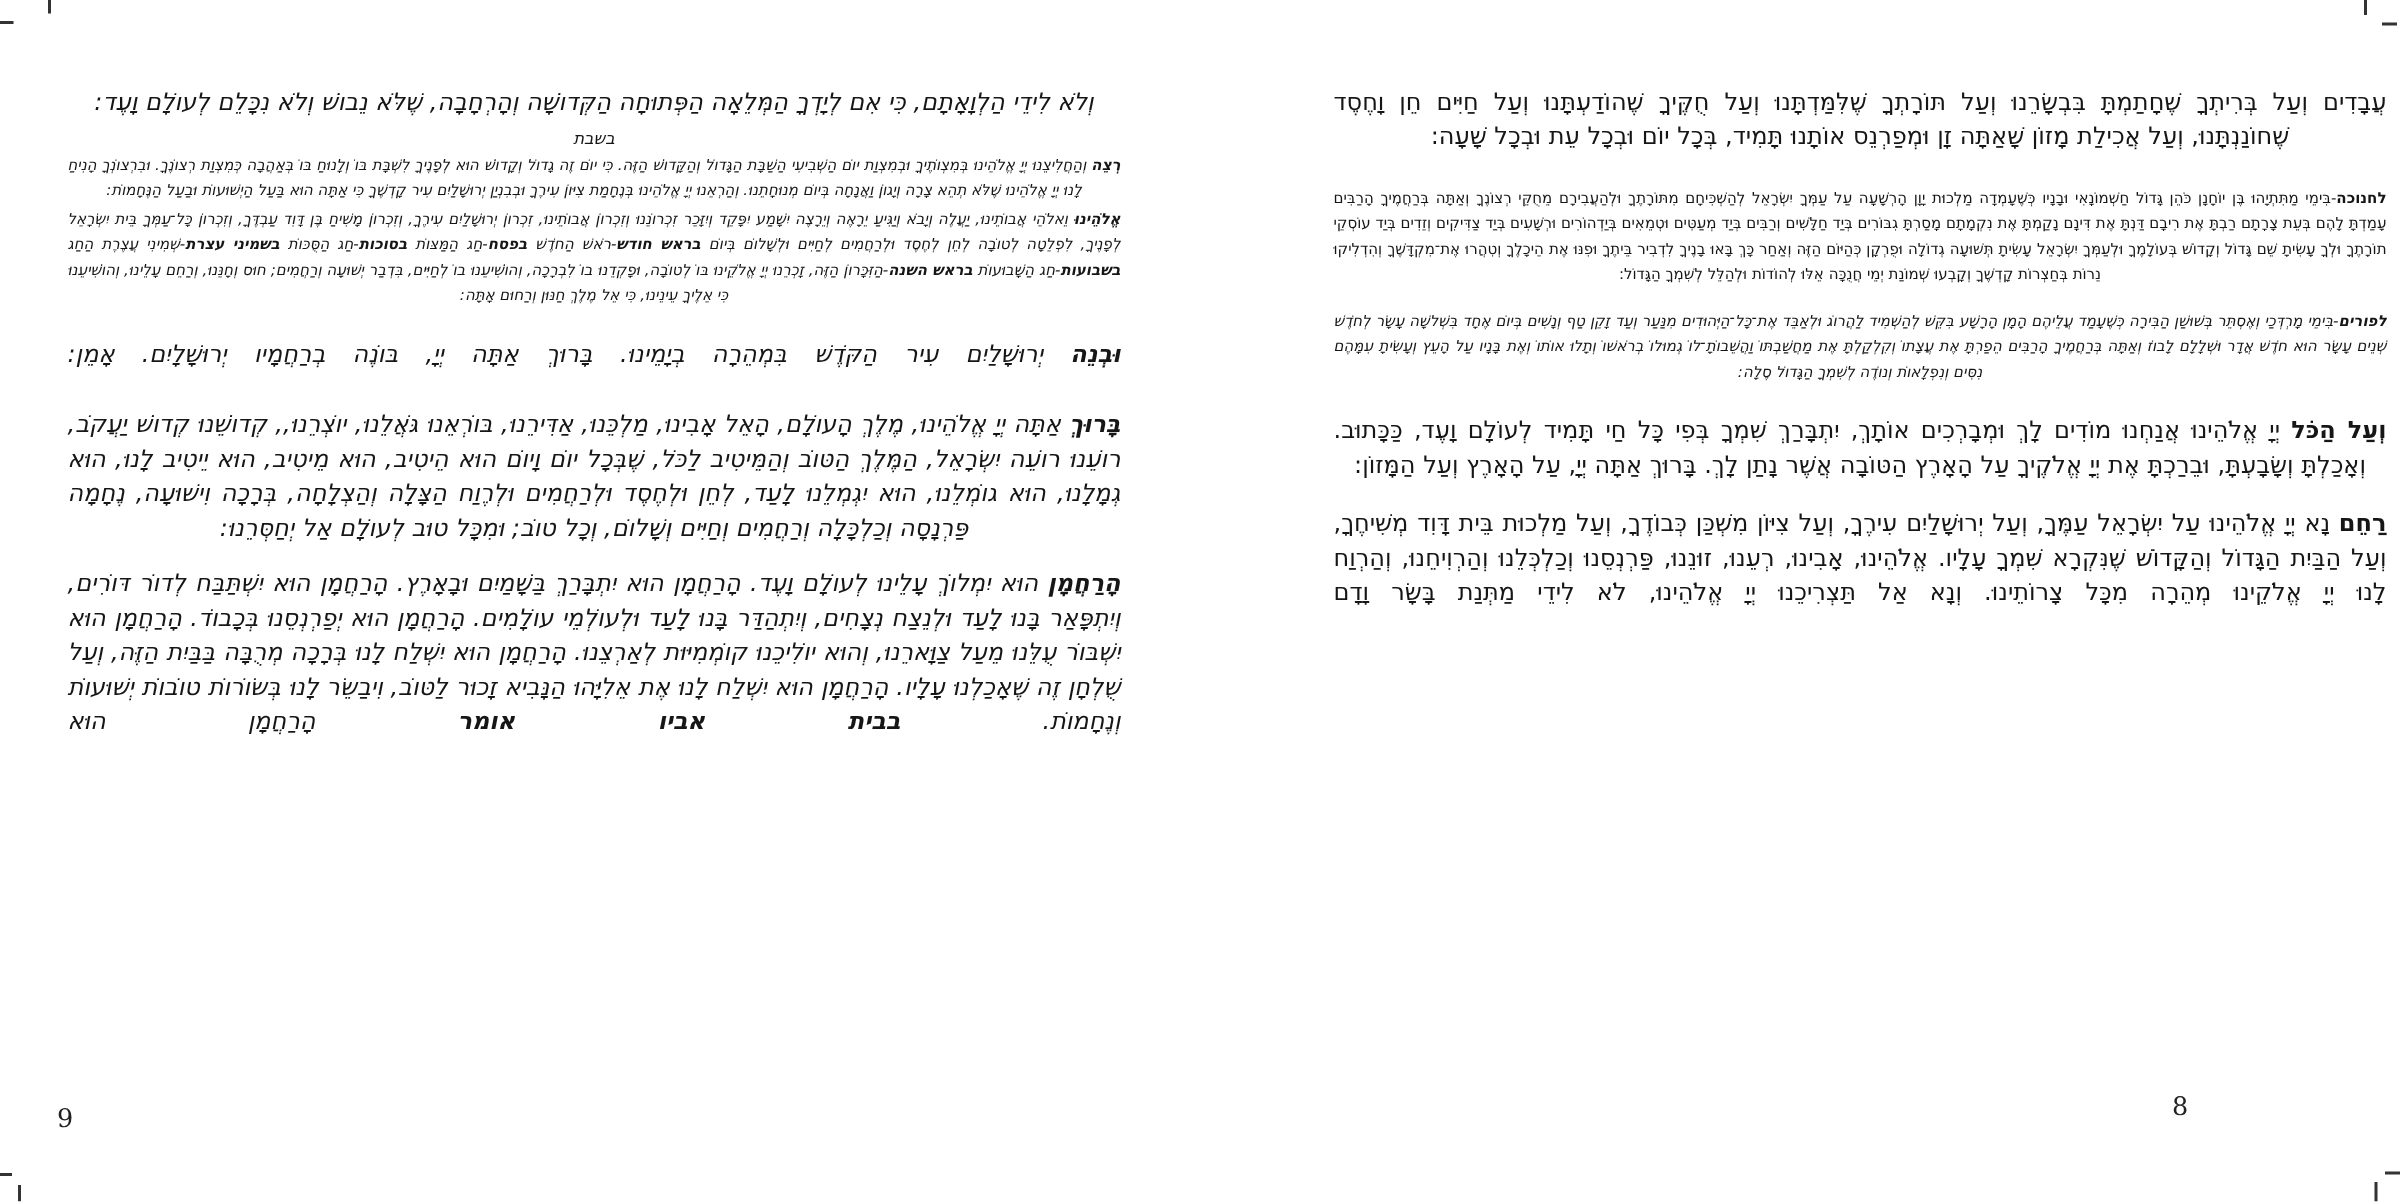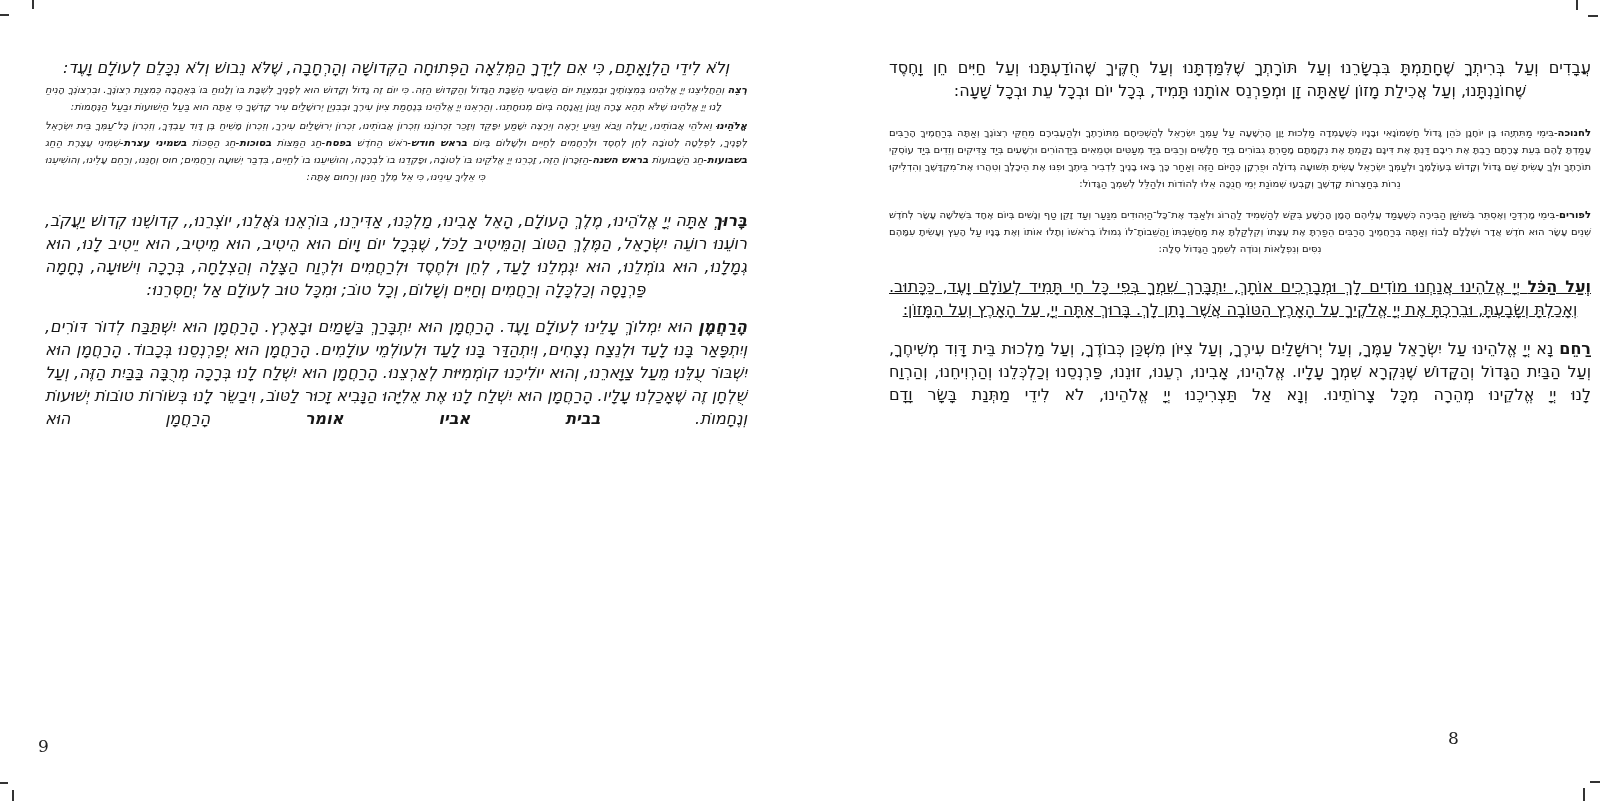--- a/index.html
+++ b/index.html
@@ -30,22 +30,22 @@
 
   .heading-xs {
     font-size: 11px;
     line-height: 15px;
     text-align: center;
   }
 
   
   #p-alhanisim   { margin-top: 18px; }
   #p-chanukah    { margin-top: 22px; }
-  #p-purim       { margin-top: 14px; }
-  #p-vealhakol   { margin-top: 18px; text-decoration: underline; }
+  #p-purim       { margin-top: 14px; font-style: italic; }
+  #p-vealhakol   { margin-top: 18px; }
   #p-rachem      { margin-top: 16px; }
 
   #h-beshabbat   { margin-top: 6px; }
   #p-retzei      { margin-top: 2px; }
   #h-roshchodesh { margin-top: 8px; }
   #p-yaaleh      { margin-top: 2px; }
   #p-uvnei       { margin-top: 18px; }
   #p-baruch      { margin-top: 24px; }
   #p-harachaman  { margin-top: 14px; }
 
@@ -85,22 +85,24 @@
   <div class="page-col" id="right-col">
     <div class="para lg last-center" id="p-avadim"><span>עֲבָדִים וְעַל בְּרִיתְךָ שֶׁחָתַמְתָּ בִּבְשָׂרֵנוּ וְעַל תּוֹרָתְךָ שֶׁלִּמַּדְתָּנוּ וְעַל חֻקֶּיךָ שֶׁהוֹדַעְתָּנוּ וְעַל חַיִּים חֵן וָחֶסֶד שֶׁחוֹנַנְתָּנוּ, וְעַל אֲכִילַת מָזוֹן שָׁאַתָּה זָן וּמְפַרְנֵס אוֹתָנוּ תָּמִיד, בְּכָל יוֹם וּבְכָל עֵת וּבְכָל שָׁעָה:</span></div>
     <div class="para sm last-center" id="p-chanukah"><b>לחנוכה</b><span>-בִּימֵי מַתִּתְיָהוּ בֶּן יוֹחָנָן כֹּהֵן גָּדוֹל חַשְׁמוֹנָאִי וּבָנָיו כְּשֶׁעָמְדָה מַלְכוּת יָוָן הָרְשָׁעָה עַל עַמְּךָ יִשְׂרָאֵל לְהַשְׁכִּיחָם מִתּוֹרָתֶךָ וּלְהַעֲבִירָם מֵחֻקֵּי רְצוֹנֶךָ וְאַתָּה בְּרַחֲמֶיךָ הָרַבִּים עָמַדְתָּ לָהֶם בְּעֵת צָרָתָם רַבְתָּ אֶת רִיבָם דַּנְתָּ אֶת דִּינָם נָקַמְתָּ אֶת נִקְמָתָם מָסַרְתָּ גִבּוֹרִים בְּיַד חַלָּשִׁים וְרַבִּים בְּיַד מְעַטִּים וּטְמֵאִים בְּיַדְהוֹרִים וּרְשָׁעִים בְּיַד צַדִּיקִים וְזֵדִים בְּיַד עוֹסְקֵי תוֹרָתֶךָ וּלְךָ עָשִׂיתָ שֵׁם גָּדוֹל וְקָדוֹשׁ בְּעוֹלָמֶךָ וּלְעַמְּךָ יִשְׂרָאֵל עָשִׂיתָ תְּשׁוּעָה גְדוֹלָה וּפֻרְקָן כְּהַיּוֹם הַזֶּה וְאַחַר כָּךְ בָּאוּ בָנֶיךָ לִדְבִיר בֵּיתֶךָ וּפִנּוּ אֶת הֵיכָלֶךָ וְטִהֲרוּ אֶת־מִקְדָּשֶׁךָ וְהִדְלִיקוּ נֵרוֹת בְּחַצְרוֹת קָדְשֶׁךָ וְקָבְעוּ שְׁמוֹנַת יְמֵי חֲנֻכָּה אֵלּוּ לְהוֹדוֹת וּלְהַלֵּל לְשִׁמְךָ הַגָּדוֹל:</span></div>
     <div class="para sm last-center" id="p-purim"><b>לפורים</b><span>-בִּימֵי מָרְדְּכַי וְאֶסְתֵּר בְּשׁוּשַׁן הַבִּירָה כְּשֶׁעָמַד עֲלֵיהֶם הָמָן הָרָשָׁע בִּקֵּשׁ לְהַשְׁמִיד לַהֲרוֹג וּלְאַבֵּד אֶת־כָּל־הַיְּהוּדִים מִנַּעַר וְעַד זָקֵן טַף וְנָשִׁים בְּיוֹם אֶחָד בִּשְׁלשָׁה עָשָׂר לְחֹדֶשׁ שְׁנֵים עָשָׂר הוּא חֹדֶשׁ אֲדָר וּשְׁלָלָם לָבוֹז וְאַתָּה בְּרַחֲמֶיךָ הָרַבִּים הֵפַרְתָּ אֶת עֲצָתוֹ וְקִלְקַלְתָּ אֶת מַחֲשַׁבְתּוֹ וַהֲשֵׁבוֹתָ־לוֹ גְמוּלוֹ בְרֹאשׁוֹ וְתָלוּ אוֹתוֹ וְאֶת בָּנָיו עַל הָעֵץ וְעָשִׂיתָ עִמָּהֶם נִסִּים וְנִפְלָאוֹת וְנוֹדֶה לְשִׁמְךָ הַגָּדוֹל סֶלָה:</span></div>
     <div class="para lg last-center" id="p-vealhakol"><b>וְעַל הַכֹּל</b><span> יְיָ אֱלֹהֵינוּ אֲנַחְנוּ מוֹדִים לָךְ וּמְבָרְכִים אוֹתָךְ, יִתְבָּרַךְ שִׁמְךָ בְּפִי כָּל חַי תָּמִיד לְעוֹלָם וָעֶד, כַּכָּתוּב. וְאָכַלְתָּ וְשָׂבָעְתָּ, וּבֵרַכְתָּ אֶת יְיָ אֱלֹקֶיךָ עַל הָאָרֶץ הַטּוֹבָה אֲשֶׁר נָתַן לָךְ. בָּרוּךְ אַתָּה יְיָ, עַל הָאָרֶץ וְעַל הַמָּזוֹן:</span></div>
     <div class="para lg last-justify" id="p-rachem"><b>רַחֵם</b><span> נָא יְיָ אֱלֹהֵינוּ עַל יִשְׂרָאֵל עַמֶּךָ, וְעַל יְרוּשָׁלַיִם עִירֶךָ, וְעַל צִיּוֹן מִשְׁכַּן כְּבוֹדֶךָ, וְעַל מַלְכוּת בֵּית דָּוִד מְשִׁיחֶךָ, וְעַל הַבַּיִת הַגָּדוֹל וְהַקָּדוֹשׁ שֶׁנִּקְרָא שִׁמְךָ עָלָיו. אֱלֹהֵינוּ, אָבִינוּ, רְעֵנוּ, זוּנֵנוּ, פַּרְנְסֵנוּ וְכַלְכְּלֵנוּ וְהַרְוִיחֵנוּ, וְהַרְוַח לָנוּ יְיָ אֱלֹקֵינוּ מְהֵרָה מִכָּל צָרוֹתֵינוּ. וְנָא אַל תַּצְרִיכֵנוּ יְיָ אֱלֹהֵינוּ, לֹא לִידֵי מַתְּנַת בָּשָׂר וָדָם</span></div>
   </div>
 
   <div class="page-col" id="left-col">
     <div class="para lg last-center" id="p-velolidei"><span>וְלֹא לִידֵי הַלְוָאָתָם, כִּי אִם לְיָדְךָ הַמְּלֵאָה הַפְּתוּחָה הַקְּדוֹשָׁה וְהָרְחָבָה, שֶׁלֹּא נֵבוֹשׁ וְלֹא נִכָּלֵם לְעוֹלָם וָעֶד:</span></div>
+    <div class="heading-xs" id="h-beshabbat">בשבת</div>
     <div class="para sm last-center" id="p-retzei"><b>רְצֵה</b><span> וְהַחֲלִיצֵנוּ יְיָ אֱלֹהֵינוּ בְּמִצְוֹתֶיךָ וּבְמִצְוַת יוֹם הַשְּׁבִיעִי הַשַּׁבָּת הַגָּדוֹל וְהַקָּדוֹשׁ הַזֶּה. כִּי יוֹם זֶה גָדוֹל וְקָדוֹשׁ הוּא לְפָנֶיךָ לִשְׁבָּת בּוֹ וְלָנוּחַ בּוֹ בְּאַהֲבָה כְּמִצְוַת רְצוֹנֶךָ. וּבִרְצוֹנְךָ הָנִיחַ לָנוּ יְיָ אֱלֹהֵינוּ שֶׁלֹּא תְהֵא צָרָה וְיָגוֹן וַאֲנָחָה בְּיוֹם מְנוּחָתֵנוּ. וְהַרְאֵנוּ יְיָ אֱלֹהֵינוּ בְּנֶחָמַת צִיּוֹן עִירֶךָ וּבְבִנְיַן יְרוּשָׁלַיִם עִיר קָדְשֶׁךָ כִּי אַתָּה הוּא בַּעַל הַיְשׁוּעוֹת וּבַעַל הַנֶּחָמוֹת:</span></div>
     <div class="para sm last-center" id="p-yaaleh"><b>אֱלֹהֵינוּ</b><span> וֵאלֹהֵי אֲבוֹתֵינוּ, יַעֲלֶה וְיָבֹא וְיַגִּיעַ יֵרָאֶה וְיֵרָצֶה יִשָּׁמַע יִפָּקֵד וְיִזָּכֵר זִכְרוֹנֵנוּ וְזִכְרוֹן אֲבוֹתֵינוּ, זִכְרוֹן יְרוּשָׁלַיִם עִירֶךָ, וְזִכְרוֹן מָשִׁיחַ בֶּן דָּוִד עַבְדֶּךָ, וְזִכְרוֹן כָּל־עַמְּךָ בֵּית יִשְׂרָאֵל לְפָנֶיךָ, לִפְלֵטָה לְטוֹבָה לְחֵן לְחֶסֶד וּלְרַחֲמִים לְחַיִּים וּלְשָׁלוֹם בְּיוֹם </span><b>בראש חודש</b><span>-רֹאשׁ הַחֹדֶשׁ </span><b>בפסח</b><span>-חַג הַמַּצּוֹת </span><b>בסוכות</b><span>-חַג הַסֻּכּוֹת </span><b>בשמיני עצרת</b><span>-שְׁמִינִי עֲצֶרֶת הַחַג </span><b>בשבועות</b><span>-חַג הַשָּׁבוּעוֹת </span><b>בראש השנה</b><span>-הַזִּכָּרוֹן הַזֶּה, זָכְרֵנוּ יְיָ אֱלֹקֵינוּ בּוֹ לְטוֹבָה, וּפָקְדֵנוּ בוֹ לִבְרָכָה, וְהוֹשִׁיעֵנוּ בוֹ לְחַיִּים, בִּדְבַר יְשׁוּעָה וְרַחֲמִים; חוּס וְחָנֵּנוּ, וְרַחֵם עָלֵינוּ, וְהוֹשִׁיעֵנוּ כִּי אֵלֶיךָ עֵינֵינוּ, כִּי אֵל מֶלֶךְ חַנּוּן וְרַחוּם אָתָּה:</span></div>
+    <div class="para lg last-justify" id="p-uvnei"><b>וּבְנֵה</b><span> יְרוּשָׁלַיִם עִיר הַקֹּדֶשׁ בִּמְהֵרָה בְיָמֵינוּ. בָּרוּךְ אַתָּה יְיָ, בּוֹנֶה בְרַחֲמָיו יְרוּשָׁלָיִם. אָמֵן:</span></div>
     <div class="para lg last-center" id="p-baruch"><b>בָּרוּךְ</b><span> אַתָּה יְיָ אֱלֹהֵינוּ, מֶלֶךְ הָעוֹלָם, הָאֵל אָבִינוּ, מַלְכֵּנוּ, אַדִּירֵנוּ, בּוֹרְאֵנוּ גֹּאֲלֵנוּ, יוֹצְרֵנוּ,, קְדוֹשֵׁנוּ קְדוֹשׁ יַעֲקֹב, רוֹעֵנוּ רוֹעֵה יִשְׂרָאֵל, הַמֶּלֶךְ הַטּוֹב וְהַמֵּיטִיב לַכֹּל, שֶׁבְּכָל יוֹם וָיוֹם הוּא הֵיטִיב, הוּא מֵיטִיב, הוּא יֵיטִיב לָנוּ, הוּא גְמָלָנוּ, הוּא גוֹמְלֵנוּ, הוּא יִגְמְלֵנוּ לָעַד, לְחֵן וּלְחֶסֶד וּלְרַחֲמִים וּלְרֶוַח הַצָּלָה וְהַצְלָחָה, בְּרָכָה וִישׁוּעָה, נֶחָמָה פַּרְנָסָה וְכַלְכָּלָה וְרַחֲמִים וְחַיִּים וְשָׁלוֹם, וְכָל טוֹב; וּמִכָּל טוּב לְעוֹלָם אַל יְחַסְּרֵנוּ:</span></div>
     <div class="para lg last-justify" id="p-harachaman"><b>הָרַחֲמָן</b><span> הוּא יִמְלוֹךְ עָלֵינוּ לְעוֹלָם וָעֶד. הָרַחֲמָן הוּא יִתְבָּרַךְ בַּשָּׁמַיִם וּבָאָרֶץ. הָרַחֲמָן הוּא יִשְׁתַּבַּח לְדוֹר דּוֹרִים, וְיִתְפָּאַר בָּנוּ לָעַד וּלְנֵצַח נְצָחִים, וְיִתְהַדַּר בָּנוּ לָעַד וּלְעוֹלְמֵי עוֹלָמִים. הָרַחֲמָן הוּא יְפַרְנְסֵנוּ בְּכָבוֹד. הָרַחֲמָן הוּא יִשְׁבּוֹר עֻלֵּנוּ מֵעַל צַוָּארֵנוּ, וְהוּא יוֹלִיכֵנוּ קוֹמְמִיּוּת לְאַרְצֵנוּ. הָרַחֲמָן הוּא יִשְׁלַח לָנוּ בְּרָכָה מְרֻבָּה בַּבַּיִת הַזֶּה, וְעַל שֻׁלְחָן זֶה שֶׁאָכַלְנוּ עָלָיו. הָרַחֲמָן הוּא יִשְׁלַח לָנוּ אֶת אֵלִיָּהוּ הַנָּבִיא זָכוּר לַטּוֹב, וִיבַשֵּׂר לָנוּ בְּשׂוֹרוֹת טוֹבוֹת יְשׁוּעוֹת וְנֶחָמוֹת. </span><b>בבית אביו אומר</b><span> הָרַחֲמָן הוּא</span></div>
   </div>
 
   <div class="page-num" id="page-num-left">9</div>
   <div class="page-num" id="page-num-right">8</div>
 
 </div>
 
 </body></html>

